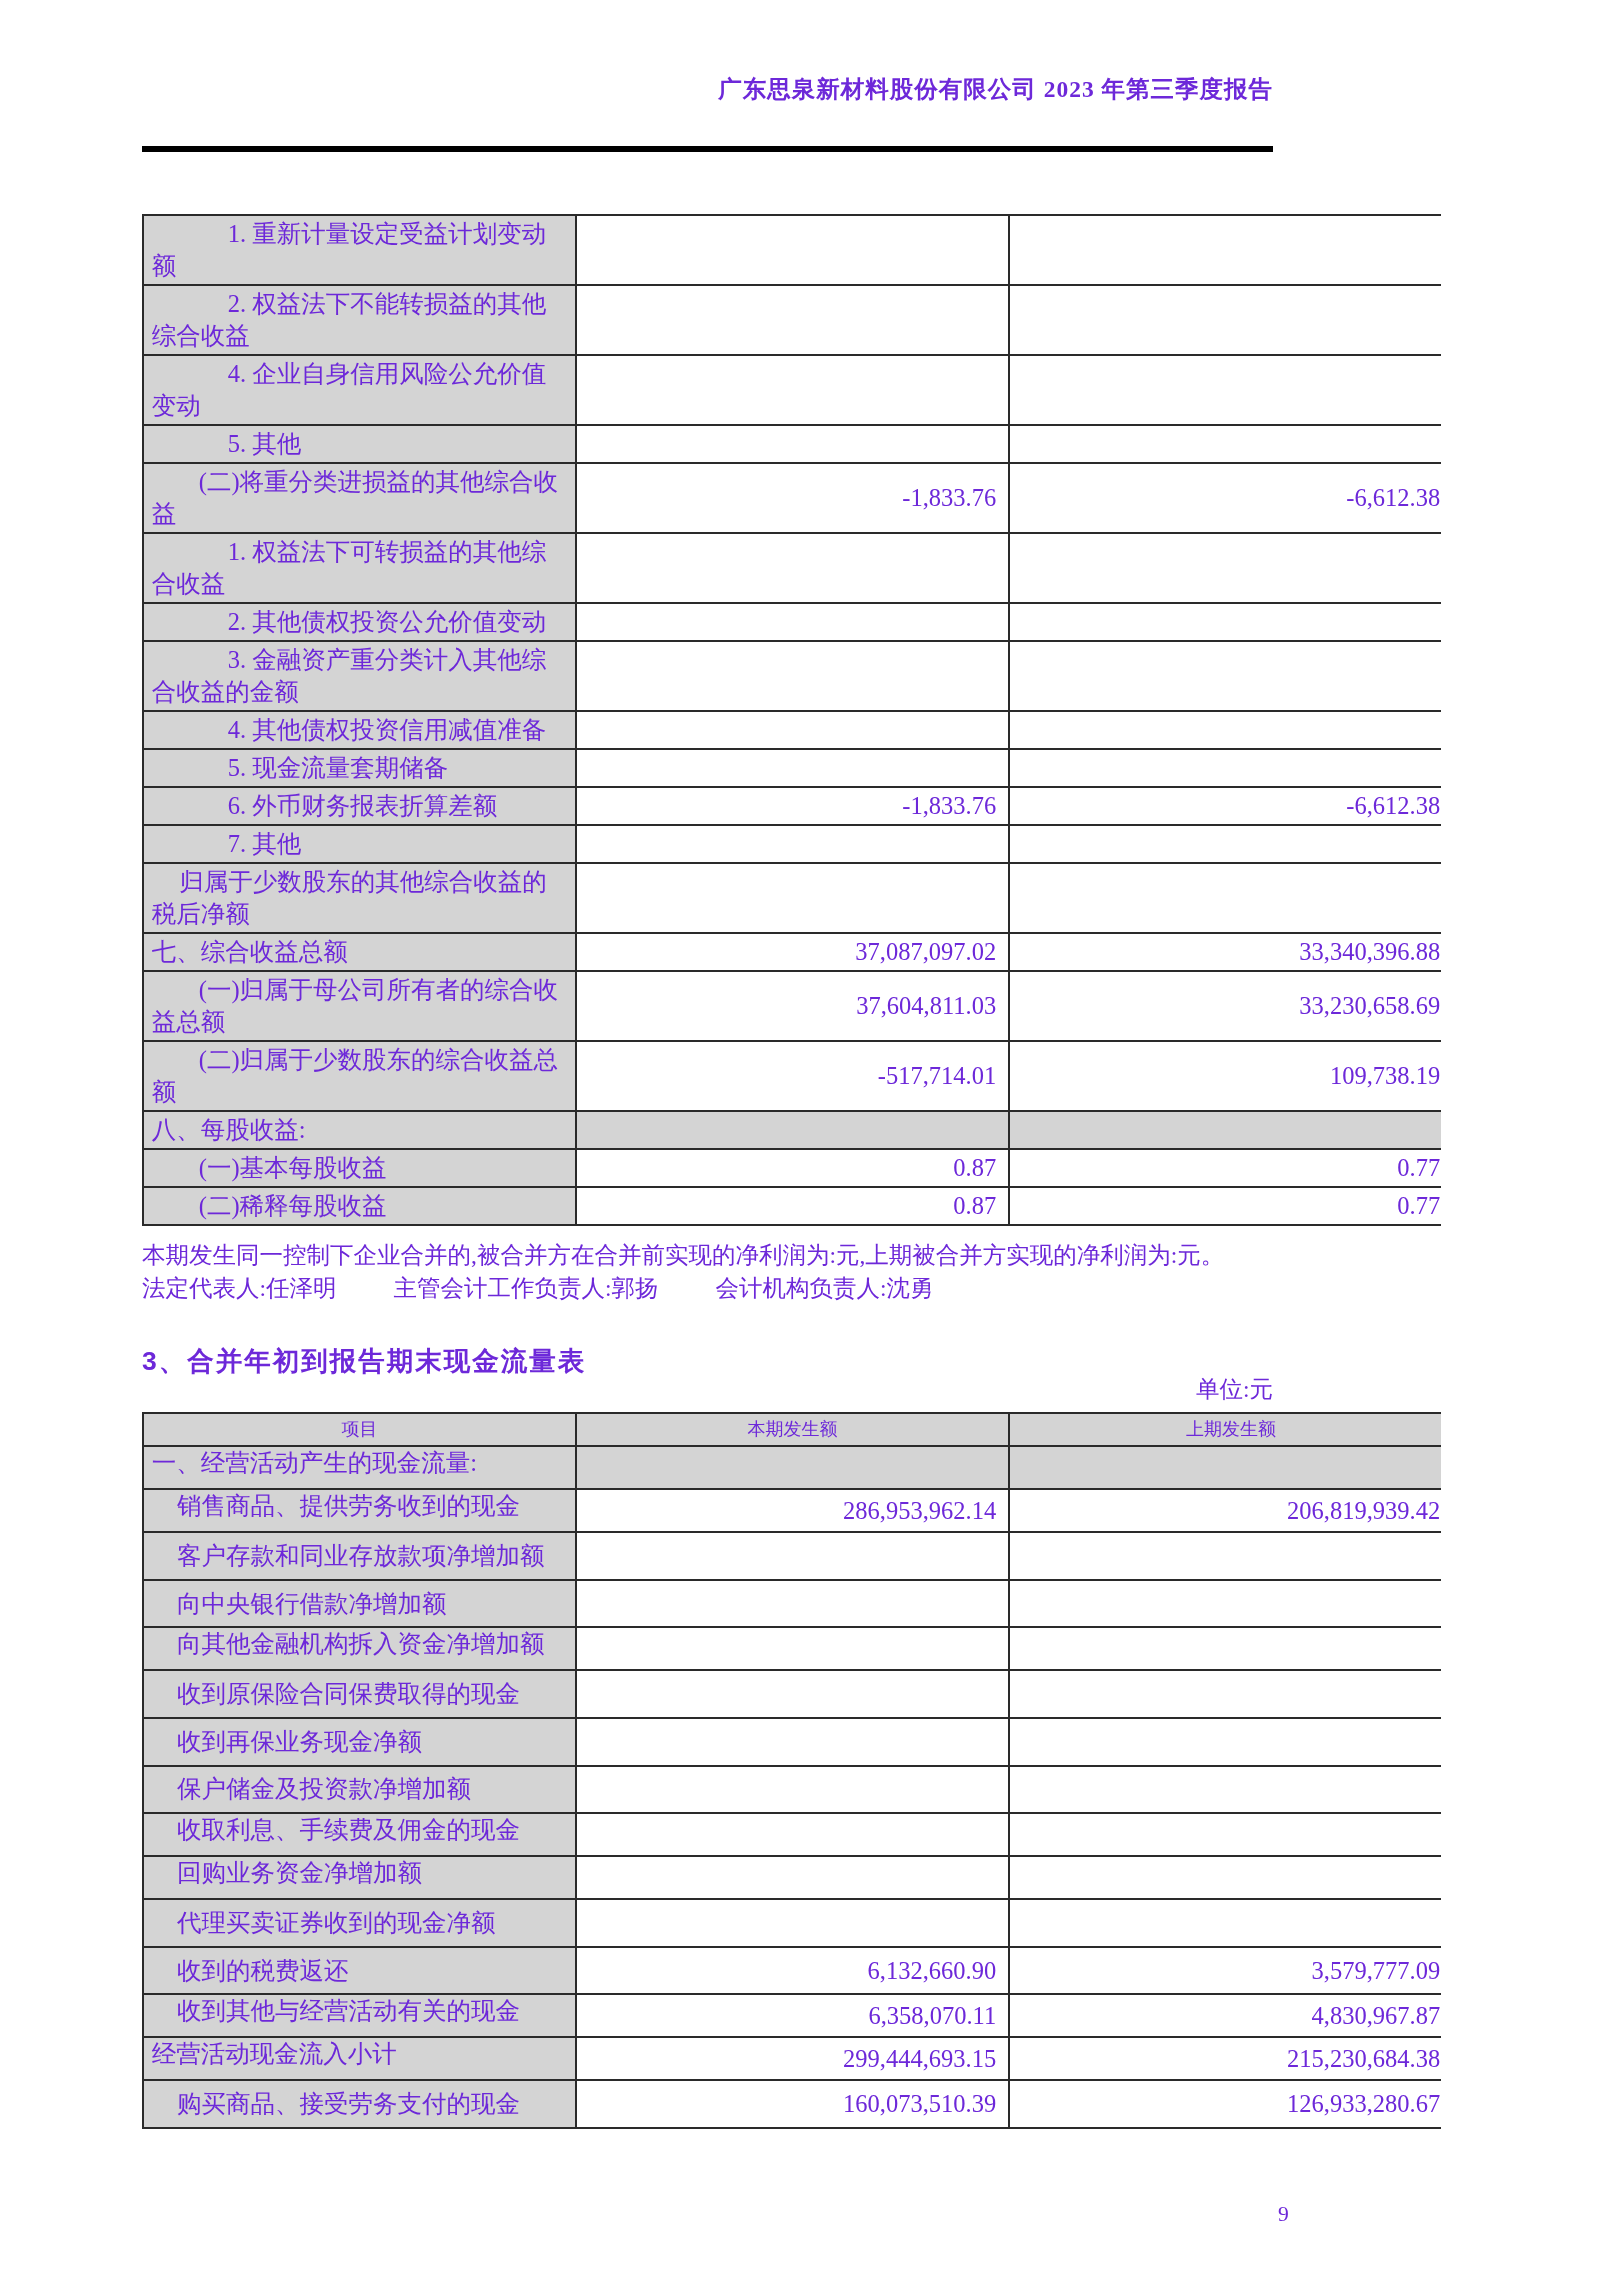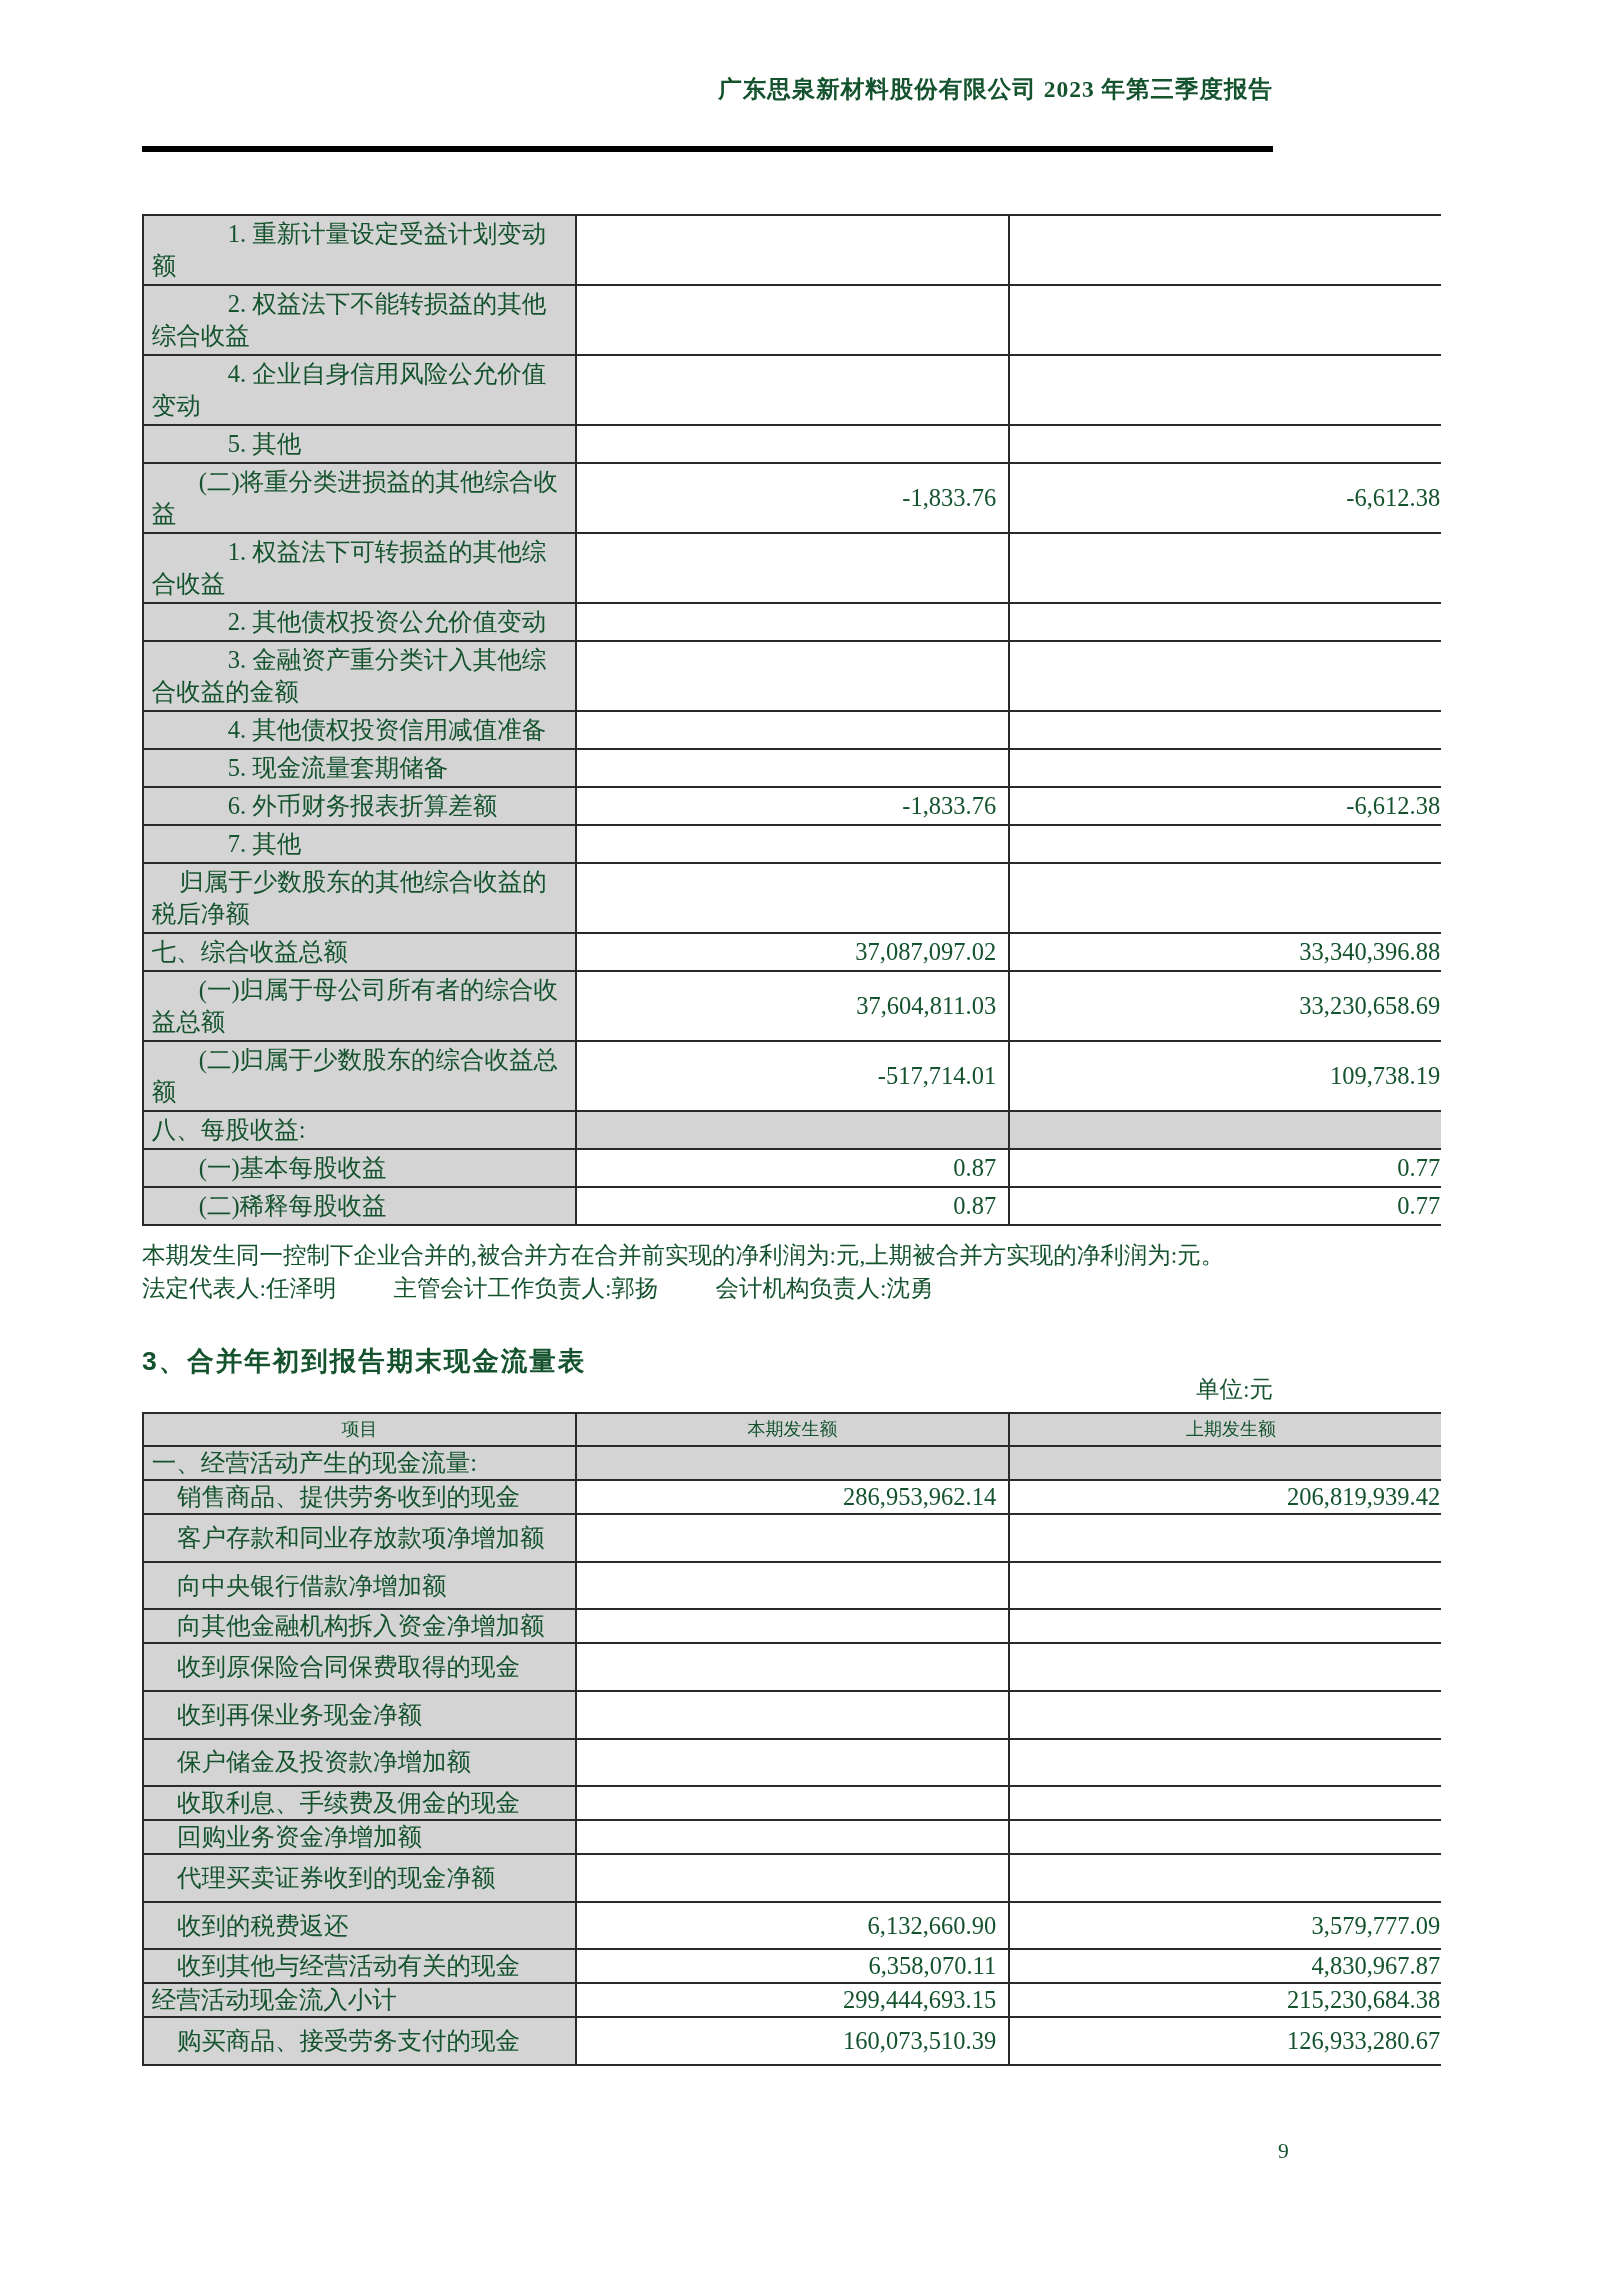--- a/index.html
+++ b/index.html
@@ -4,21 +4,21 @@
 <style>
   html, body { margin: 0; padding: 0; background: #ffffff; }
   .page {
     position: relative;
     width: 1441px;
     height: 2293px;
     box-sizing: border-box;
     background: #ffffff;
     padding: 76px 168px 0 142px;
     font-family: "Liberation Serif", "DejaVu Serif", serif;
-    color: #14532d;
+    color: #6d28d9;
     overflow: hidden;
   }
   .doc-header {
     text-align: right;
     font-size: 23.5px;
     font-weight: bold;
     line-height: 27.4px;
     letter-spacing: 1px;
   }
   .header-rule {
@@ -56,21 +56,21 @@
   .income .ind-minor { text-indent: 27.4px; }
   .cashflow th {
     background: #d4d4d4;
     font-weight: normal;
     font-size: 18px;
     line-height: 29px;
     padding: 1px 7.8px;
     text-align: center;
   }
   .cashflow td { font-size: 24.5px; line-height: 30px; }
-  .cashflow td.label { padding-top: 1px; padding-bottom: 1px; }
+  .cashflow td.label { padding-top: 1px; padding-bottom: 10px; }
   .cashflow td.val   { padding-top: 1px; padding-bottom: 1px; }
   .cashflow .ind-item { padding-left: 33px; }
   .cashflow tr.tall td { padding-top: 7.8px; padding-bottom: 7.8px; }
   .note {
     margin: 13.7px 0 0 0;
     font-size: 23.5px;
     line-height: 30px;
   }
   .signers { margin-top: 2.9px; }
   .signers .gap { display: inline-block; width: 57px; }

